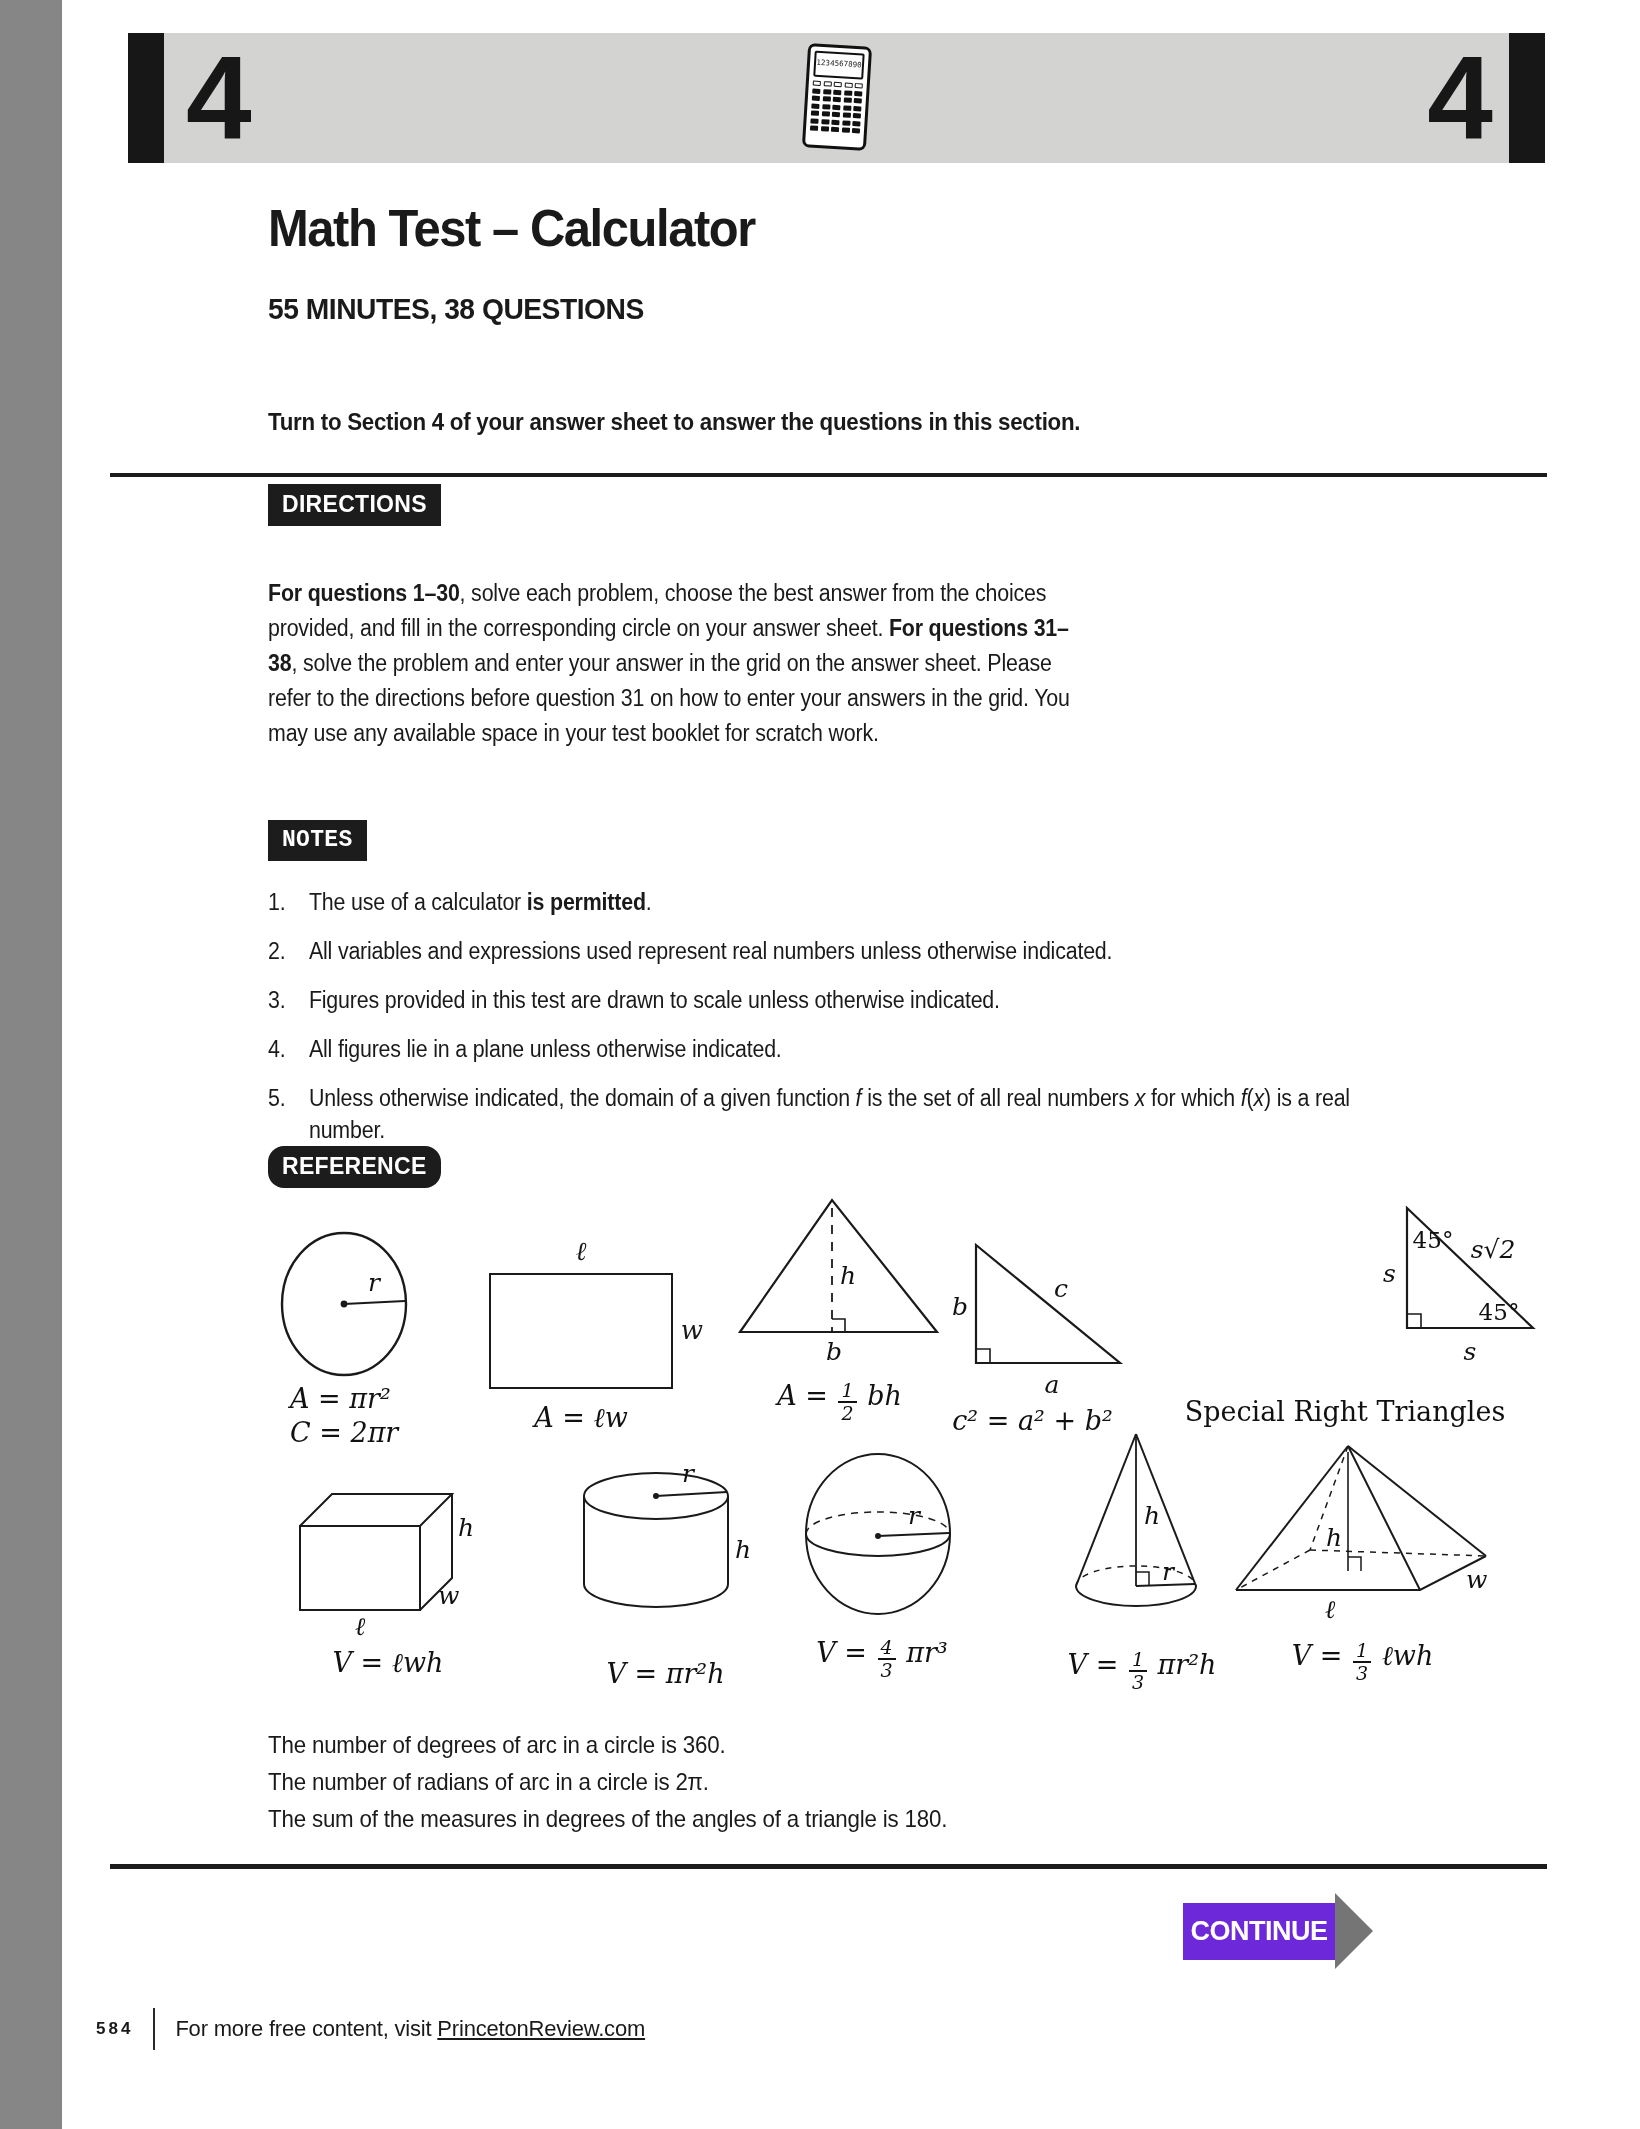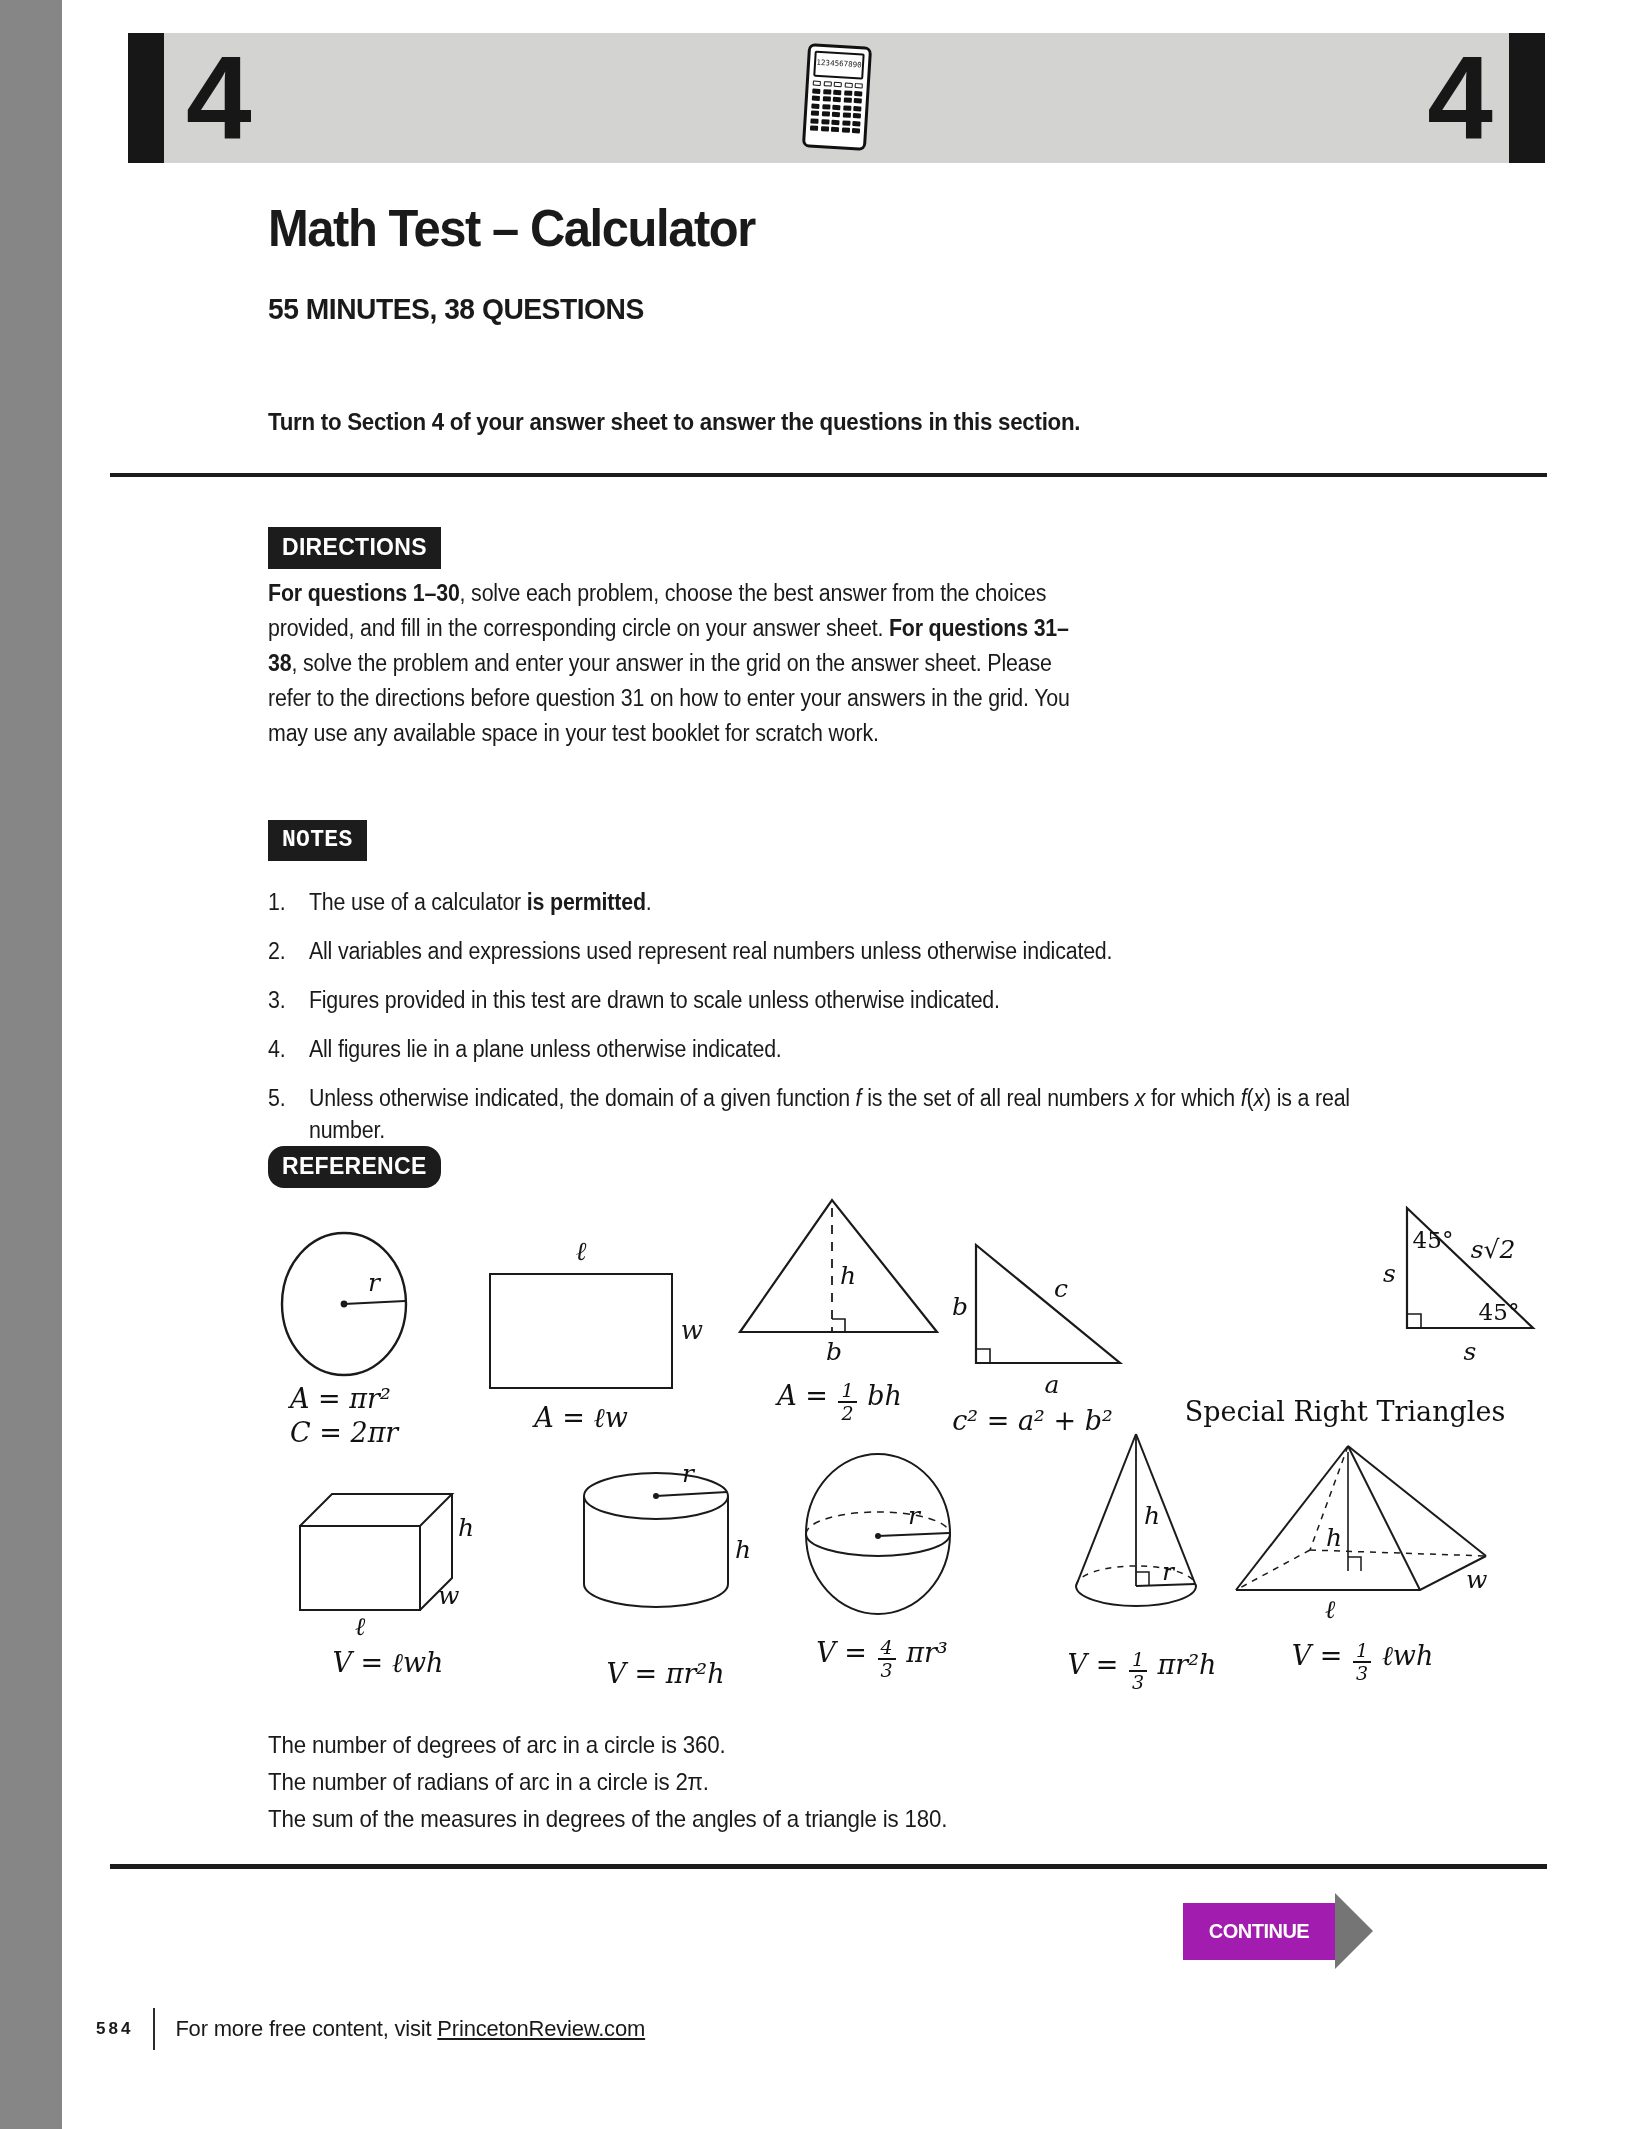--- a/index.html
+++ b/index.html
@@ -35,21 +35,21 @@
          transform:scaleX(.94);transform-origin:left;white-space:nowrap;}
   .instruction{position:absolute;left:268px;top:408px;font-size:24px;font-weight:bold;letter-spacing:-0.3px;
          transform:scaleX(.93);transform-origin:left;white-space:nowrap;}
 
   .rule{position:absolute;left:110px;width:1437px;background:#1c1c1c;}
   .rule.r1{top:473px;height:4px;}
   .rule.r2{top:1864px;height:5px;}
 
   .badge{position:absolute;display:inline-block;background:#1c1c1c;color:#fff;font-weight:bold;
          font-size:23px;padding:7px 14px 8px;letter-spacing:.3px;}
-  .badge.directions{left:268px;top:527px;text-align:center;}
+  .badge.directions{left:268px;top:484px;text-align:center;}
   .badge.notes{left:268px;top:820px;font-family:Liberation Mono, monospace;}
   .badge.reference{left:268px;top:1146px;border-radius:16px;}
 
   .dir-para{position:absolute;left:268px;top:576px;width:880px;font-size:23px;line-height:35px;
          letter-spacing:-0.2px;transform:scaleX(.93);transform-origin:left;}
   .dir-para b{font-weight:bold;}
 
   .notes-list{position:absolute;left:268px;top:886px;width:1230px;transform:scaleX(.93);transform-origin:left;}
   .note-item{display:flex;margin-bottom:17px;font-size:23px;line-height:32px;letter-spacing:-0.2px;}
   .note-num{width:44px;flex:none;}
@@ -67,22 +67,22 @@
          font-family:"DejaVu Serif",serif;font-size:27px;color:#111;}
   .rct{position:relative;width:180px;height:112px;border:2.5px solid #1a1a1a;margin:6px auto 0;}
   .rct-l{display:block;font-family:"DejaVu Serif",serif;font-style:italic;font-size:26px;}
   .rct-w{position:absolute;right:-32px;top:40px;font-family:"DejaVu Serif",serif;font-style:italic;font-size:26px;}
 
   .facts{position:absolute;left:268px;top:1726px;font-size:24px;line-height:37px;letter-spacing:-0.2px;
          transform:scaleX(.93);transform-origin:left;white-space:nowrap;}
 
   
   .continue{position:absolute;left:1183px;top:1903px;}
-  .cont-bar{position:relative;width:152px;height:57px;background:#a21caf;color:#fff;font-weight:bold;
-         font-size:20px;letter-spacing:-0.5px;display:flex;align-items:center;justify-content:center;}
+  .cont-bar{position:relative;width:152px;height:57px;background:#6d28d9;color:#fff;font-weight:bold;
+         font-size:27px;letter-spacing:-0.5px;display:flex;align-items:center;justify-content:center;}
   .cont-arrow{position:absolute;left:152px;top:-10px;width:0;height:0;
          border-top:38px solid transparent;border-bottom:38px solid transparent;border-left:38px solid #757575;}
 
   
   .footer{position:absolute;left:96px;top:2008px;display:flex;align-items:center;}
   .footer .pg{font-weight:bold;font-size:17px;letter-spacing:3px;}
   .footer .fdiv{width:2px;height:42px;background:#2a2a2a;margin:0 20px;}
   .footer .ftext{font-size:22px;letter-spacing:-0.2px;}
   .footer a{color:inherit;text-decoration:underline;}
 </style>

